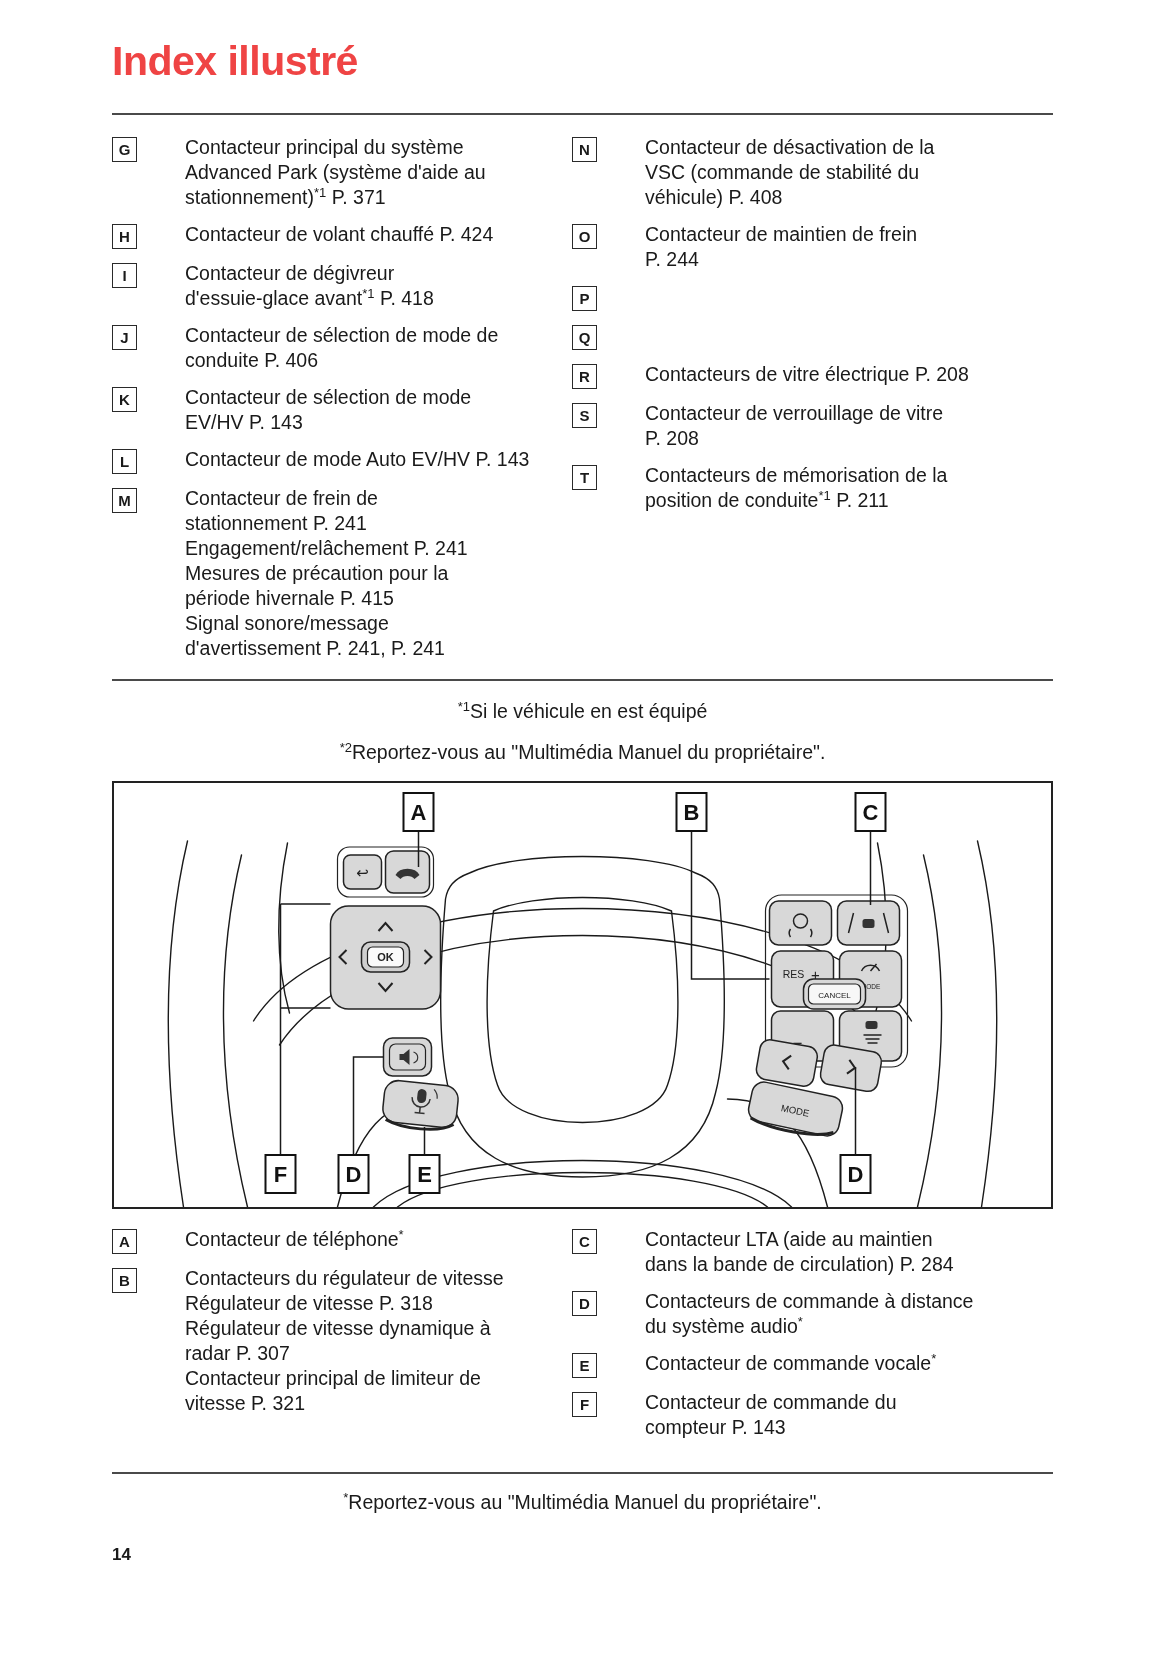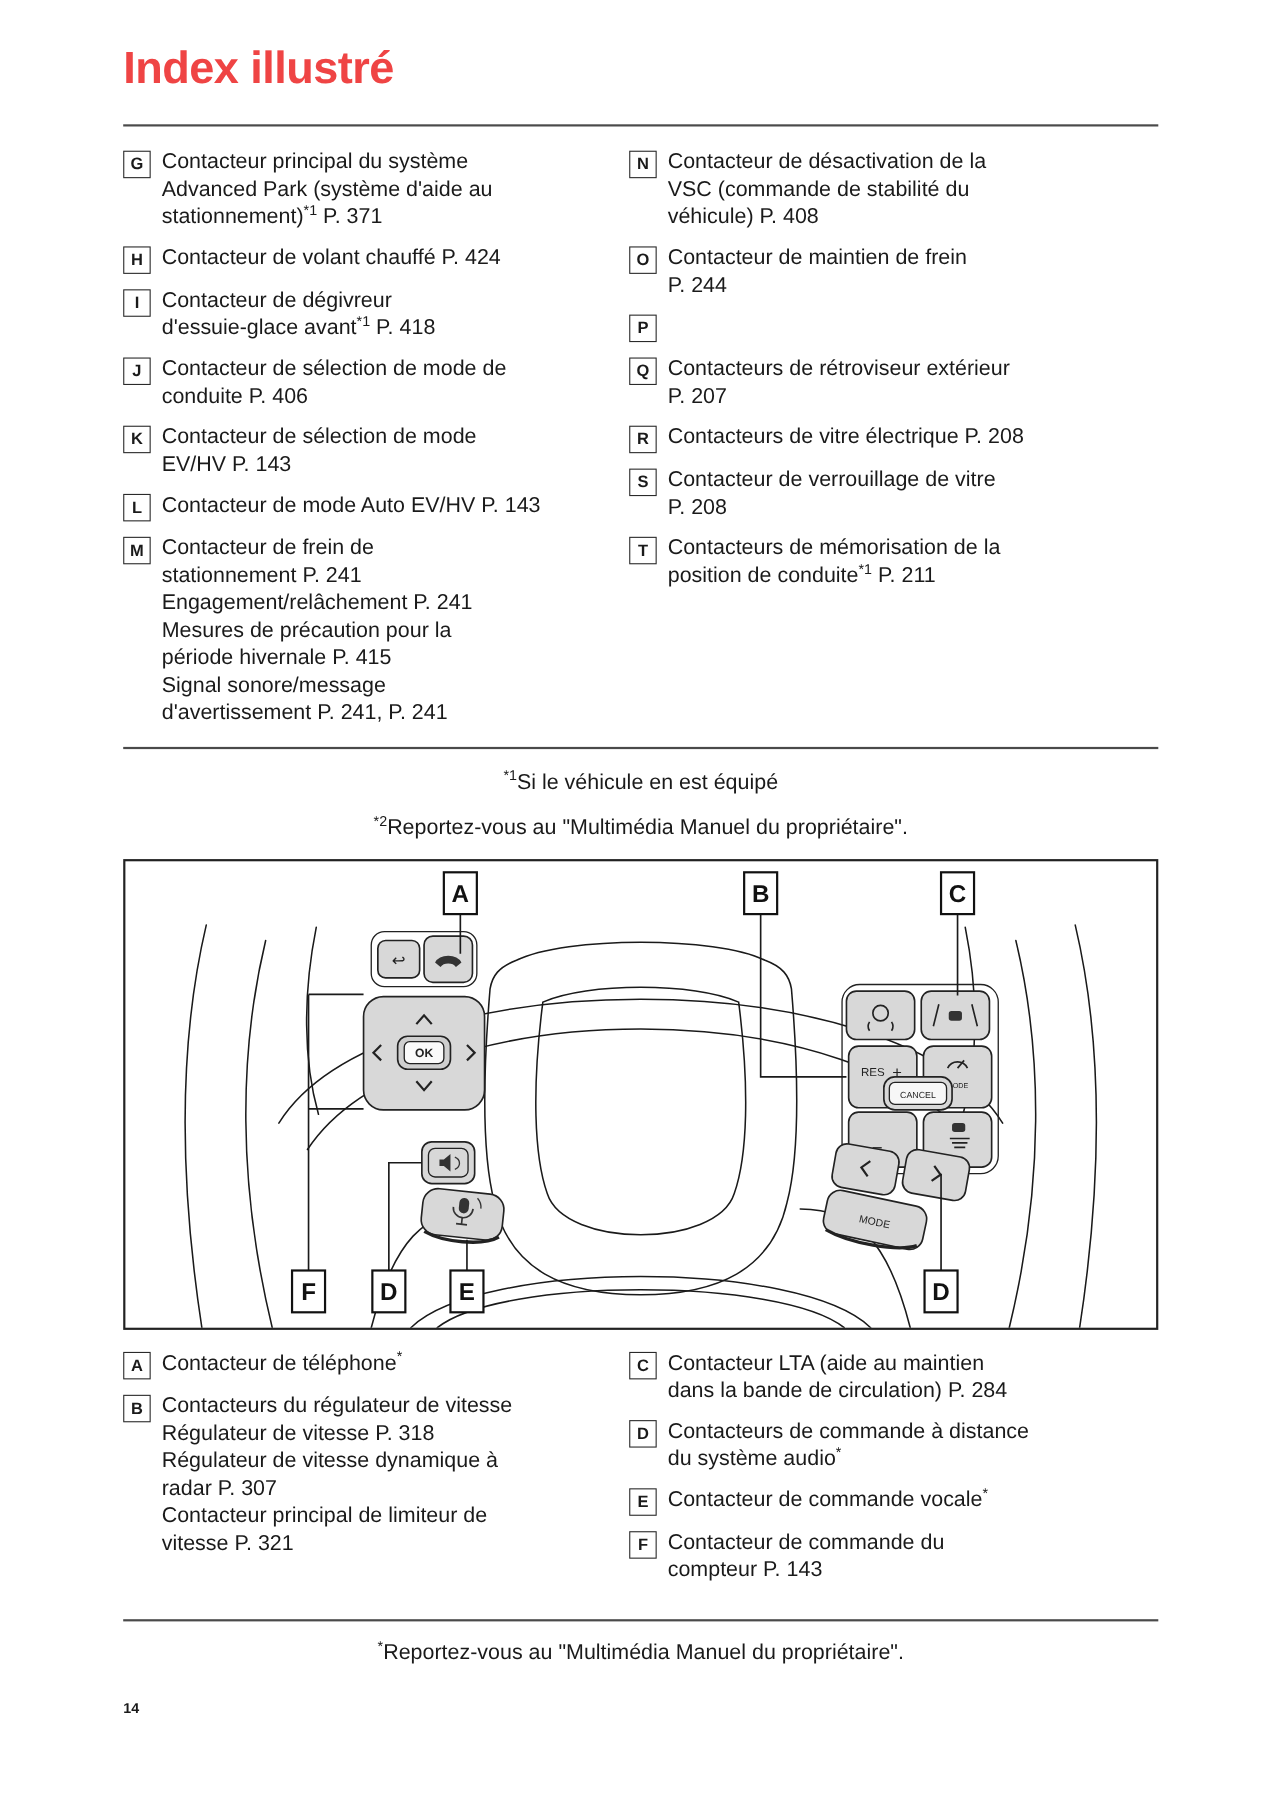--- a/index.html
+++ b/index.html
@@ -7,26 +7,26 @@
   .page { box-sizing:border-box; padding:38px 112px 0 112px; }
   h1 { font-size:41px; font-weight:700; letter-spacing:-0.5px; margin:0 0 28px 0; color:#ef4444; }
   .rule { border:none; border-top:2px solid #4a4a4a; margin:0; }
   .rule.after-title { margin-bottom:20px; }
   .rule.mid { margin-top:6px; margin-bottom:18px; }
   .rule.bottom { margin-top:20px; margin-bottom:16px; }
   .index-grid { display:flex; gap:26px; }
   .col { width:434px; }
   .entry { display:flex; margin:0 0 12px 0; }
   .lbox { flex:0 0 auto; width:23px; height:23px; border:1.5px solid #2a2a2a; display:flex; align-items:center; justify-content:center; font-weight:700; font-size:15px; margin:2px 10px 0 0; background:#fff; }
-  .etext { font-size:19.5px; line-height:25px; }
+  .etext { font-size:19.5px; line-height:25px;margin-left:38px; }
   sup { font-size:13px; line-height:0; }
   .fnote { font-size:19.5px; line-height:25px; margin:0 0 16px 0;text-align:center; }
   .diagram { border:2px solid #222; height:424px; margin:10px 0 18px 0; background:#fff; }
   .diagram svg { display:block; width:100%; height:100%; }
-  .pageno { font-weight:700; font-size:13px; margin:30px 0 0 0; }
+  .pageno { font-weight:700; font-size:17px; margin:30px 0 0 0; }
   svg text { font-family:"Liberation Sans",sans-serif; }
 </style>
 </head>
 <body>
 
 <div class="page">
 
   <h1>Index illustré</h1>
   <hr class="rule after-title">
 
@@ -100,24 +100,20 @@
           <div class="etext">
             <div class="eline">Contacteur de maintien de frein</div>
             <div class="eline">P. 244</div>
           </div>
         </div>
         <div class="entry">
           <span class="lbox">P</span>
         </div>
         <div class="entry">
           <span class="lbox">Q</span>
-          <div class="etext">
-            <div class="eline">Contacteurs de rétroviseur extérieur</div>
-            <div class="eline">P. 207</div>
-          </div>
         </div>
         <div class="entry">
           <span class="lbox">R</span>
           <div class="etext">
             <div class="eline">Contacteurs de vitre électrique P. 208</div>
           </div>
         </div>
         <div class="entry">
           <span class="lbox">S</span>
           <div class="etext">

